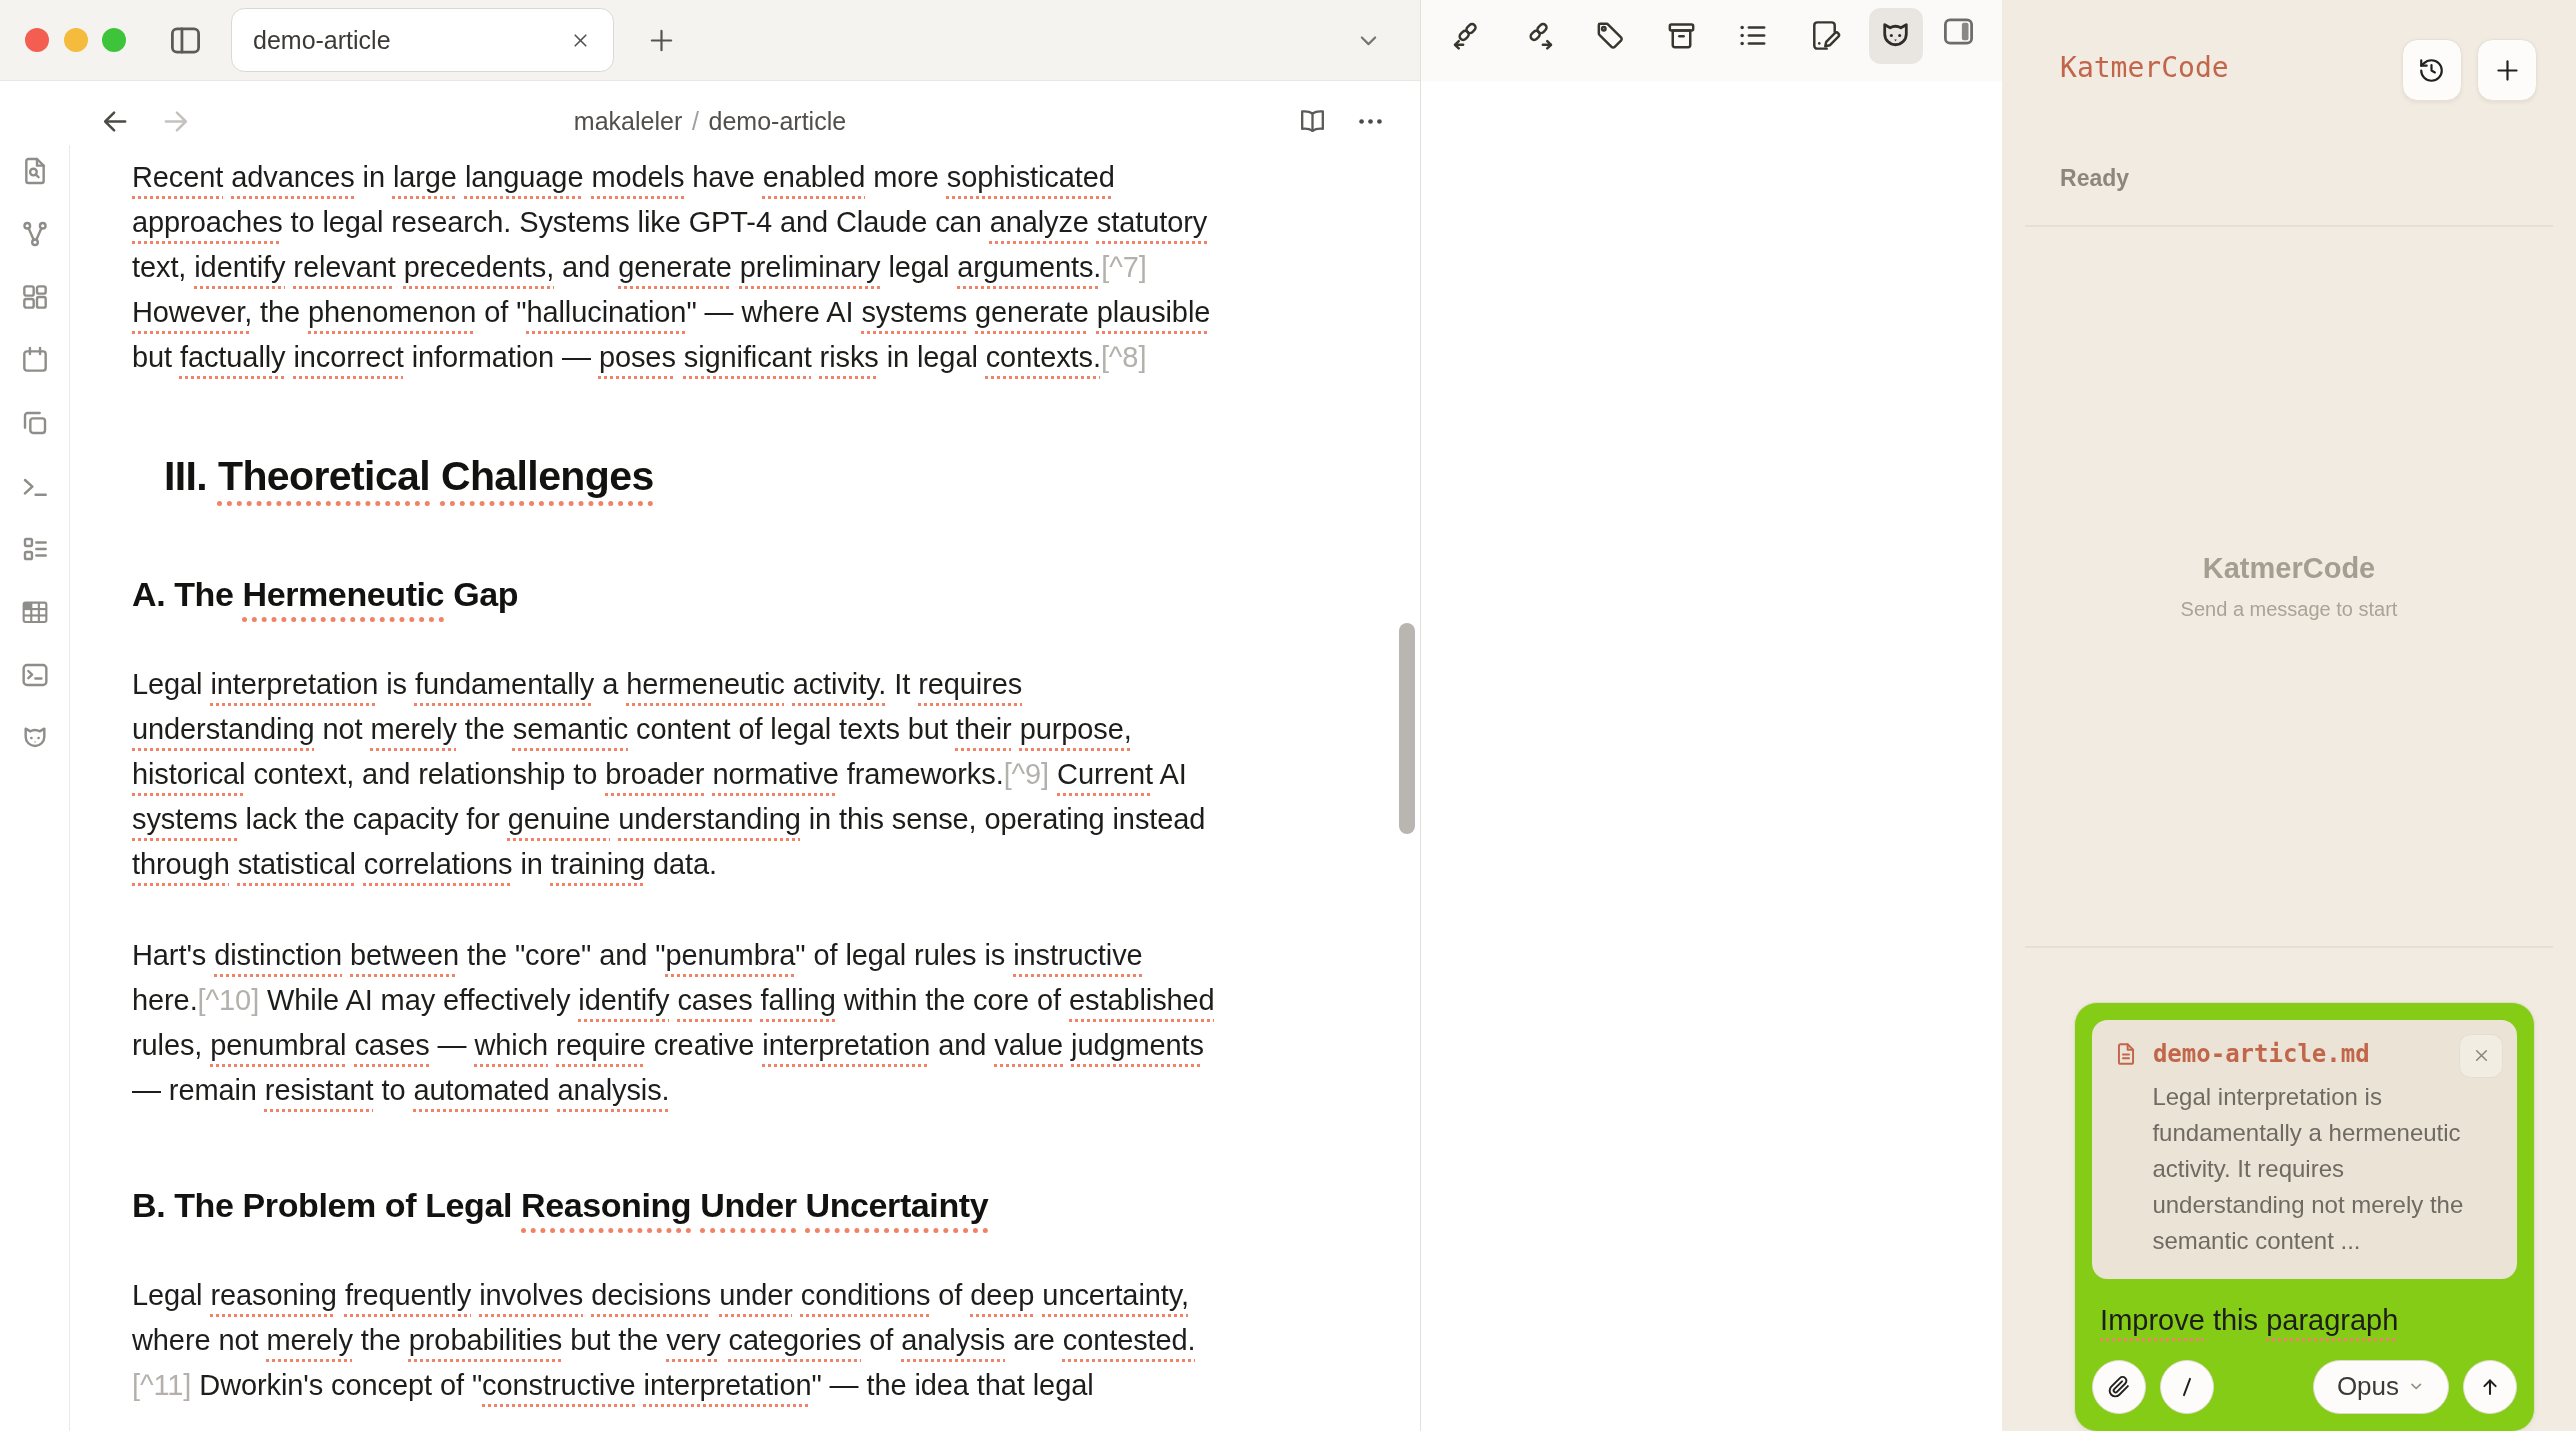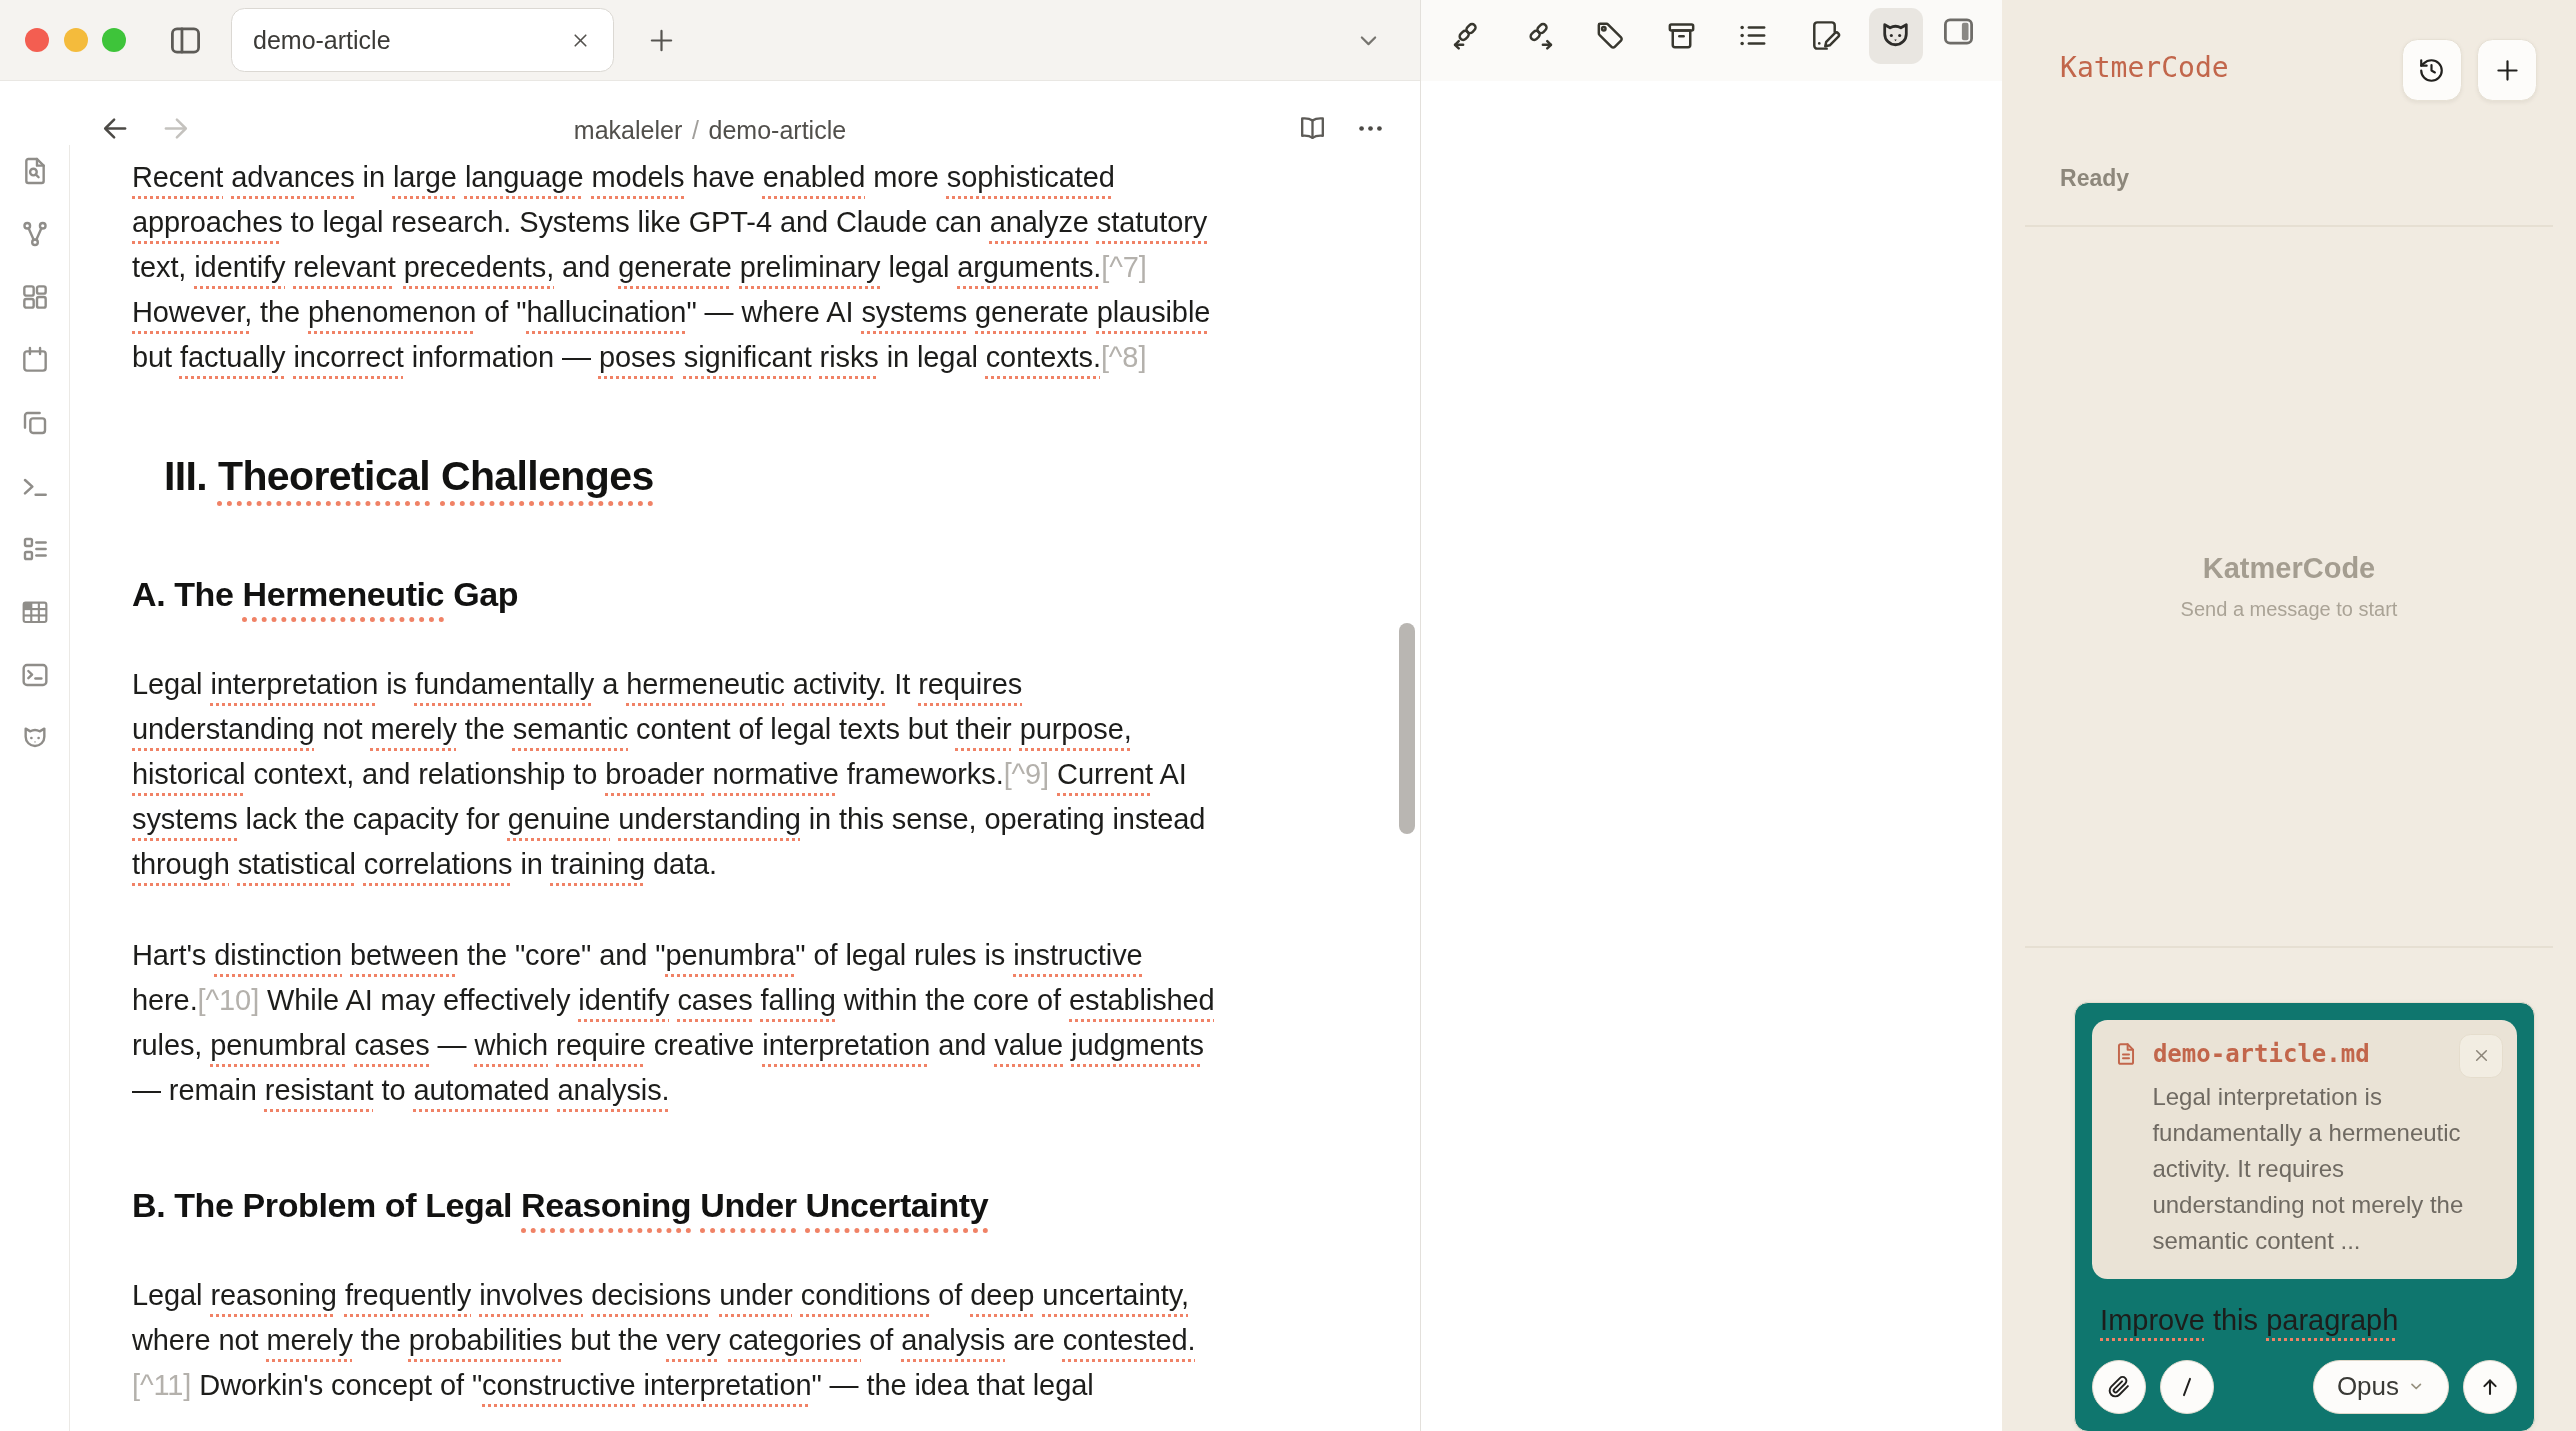--- a/index.html
+++ b/index.html
@@ -12,21 +12,21 @@
   .lights { display:flex; gap:14.5px; margin-left:25px; }
   .light { width:24px; height:24px; border-radius:50%; }
   .light.r { background:#f35e51; } .light.y { background:#f4bb3c; } .light.g { background:#3ec43a; }
   .tbico { display:flex; align-items:center; justify-content:center; color:#5d5b57; }
   .sidebar-toggle { margin-left:41px; }
   .tab { margin-left:27px; width:383px; height:64px; background:#fff; border:1.9px solid #dbd8d3; border-radius:13.5px; display:flex; align-items:center; padding:0 21px; }
   .tab-title { font-size:25px; color:#3b3a37; flex:1; }
   .newtab { margin-left:31px; }
   .tab-overflow { margin-left:auto; margin-right:37px; color:#76746f; }
 
-  .crumbbar { height:64px; background:#fff; display:flex; align-items:flex-end; position:relative; padding:16px 33px 0 99px; flex:0 0 auto; }
+  .crumbbar { height:64px; background:#fff; display:flex; align-items:center; position:relative; padding:16px 33px 0 99px; flex:0 0 auto; }
   .nav-arrows { display:flex; gap:27px; align-items:center; }
   .crumb-center { position:absolute; left:0; right:0; text-align:center; font-size:25px; color:#514f4b; pointer-events:none; }
   .crumb-center .sep { color:#a19f9b; padding:0 9.7px; }
   .crumb-right { margin-left:auto; display:flex; gap:25px; align-items:center; color:#4c4a46; }
 
   .editor-row { flex:1; display:flex; min-height:0; }
   .activitybar { width:70px; border-right:1.9px solid #ebe9e5; display:flex; flex-direction:column; align-items:center; padding-top:9.7px; gap:30px; background:#fff; margin-top:-64px; padding-top:73px; }
   .actico { width:33px; height:33px; color:#8f8d89; display:flex; align-items:center; justify-content:center; }
   .docwrap { flex:1; overflow:hidden; position:relative; background:#fff; }
   .doc { padding:9.7px 0 0 62px; width:1266px; }
@@ -51,21 +51,21 @@
   .panel-title { font-family:"DejaVu Sans Mono",monospace; font-size:28px; color:#c2664b; padding-top:11.6px; }
   .head-btns { margin-left:auto; display:flex; gap:15.5px; }
   .hbtn { width:60px; height:62px; background:#fdfcfa; border:1px solid #e7e1d5; border-radius:15.5px; box-shadow:0 1.9px 3.9px rgba(90,80,60,.08); display:flex; align-items:center; justify-content:center; color:#22211e; }
   .status { font-size:23px; color:#8d877b; margin:64px 0 0 58px;font-weight:bold; }
   .divider { height:1.9px; background:#e6dfd2; margin:33px 23px 0 23px; }
   .empty { flex:1; display:flex; flex-direction:column; align-items:center; justify-content:center; gap:13.5px; }
   .empty-title { font-size:29px; font-weight:bold; color:#a49d90; }
   .empty-sub { font-size:20px; color:#aaa396; }
 
   .composer { padding:54px 41px 0 72px; }
-  .card { background:#0f766e; border:1.9px solid #e4ddcf; border-radius:14px; padding:17.4px; box-shadow:0 1.9px 5.8px rgba(90,80,60,.06); }
+  .card { background:#84cc16; border:1.9px solid #e4ddcf; border-radius:23px; padding:17.4px; box-shadow:0 1.9px 5.8px rgba(90,80,60,.06); }
   .chip { background:#eae3d6; border-radius:15.5px; padding:19.3px 21px; position:relative; }
   .chip-head { display:flex; align-items:center; gap:13.5px; }
   .chip-name { font-family:"DejaVu Sans Mono",monospace; font-weight:bold; font-size:24px; color:#c2664b; }
   .chip-close { position:absolute; top:13.5px; right:13.5px; width:44px; height:44px; border-radius:11.6px; background:#f2ede2; border:1px solid #e5ddcd; display:flex; align-items:center; justify-content:center; color:#8b8478; }
   .chip-preview { margin:11.6px 0 0 39px; font-size:24px; line-height:36px; color:#6f6a62; white-space:pre-line; }
   .composer-input { margin:25px 0 0 7.7px; font-size:29px; color:#1d1d1b; white-space:pre-wrap; }
   .composer-input .seg-f { text-decoration-thickness:3.4px; text-underline-offset:7.7px; }
   .btnrow { margin-top:23px; display:flex; align-items:center; gap:13.5px; }
   .circle { width:54px; height:54px; border-radius:50%; background:#fdfcfa; border:1.9px solid #e2dcd0; display:flex; align-items:center; justify-content:center; color:#22211f; }
   .model-pill { margin-left:auto; height:54px; border:1.9px solid #e0d9ca; border-radius:27px; background:#fdfcfa; display:flex; align-items:center; gap:7.7px; padding:0 23px; }

